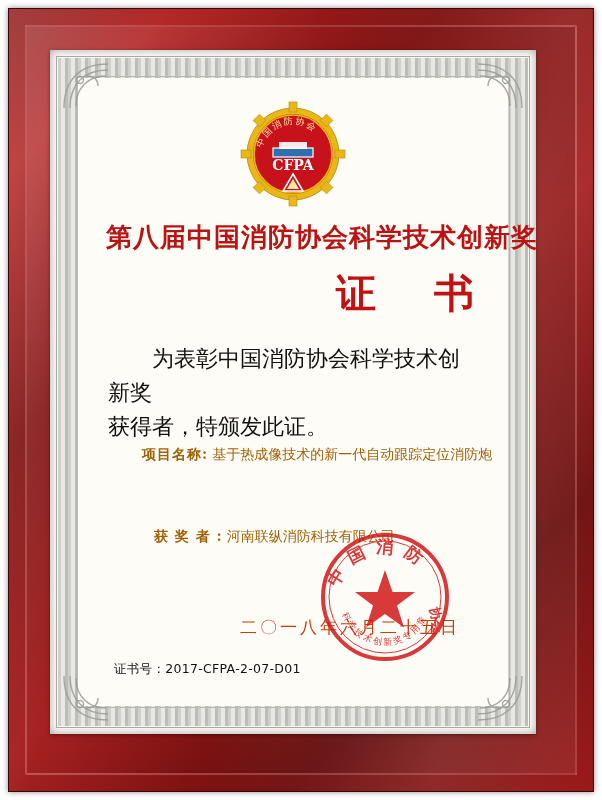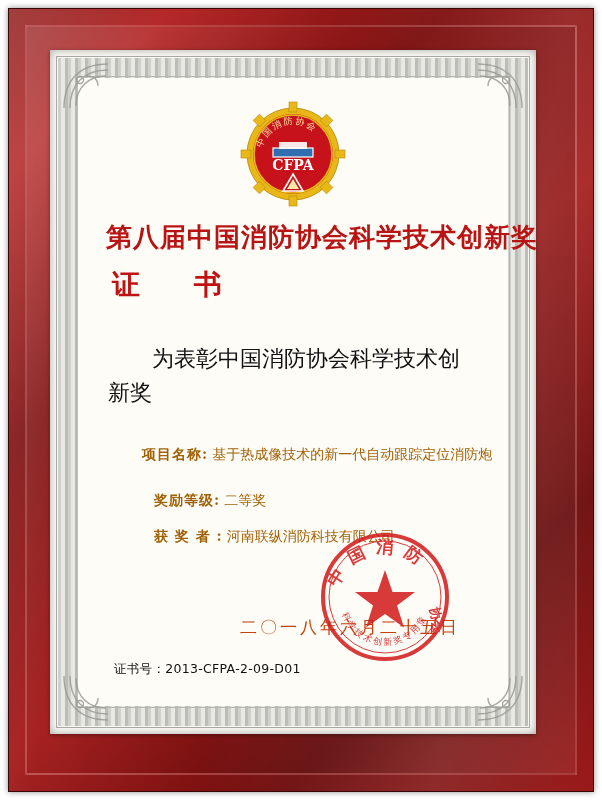--- a/index.html
+++ b/index.html
@@ -127,22 +127,22 @@
     font-weight: bold;
     letter-spacing: 1px;
     color: #b81414;
     font-family: "DejaVu Serif", serif;
     white-space: nowrap;
   }
   .title-sub {
     position: absolute;
     left: 0; right: 0;
     top: 178px;
-    text-align: left;
-    font-size: 28px;
+    text-align: right;
+    font-size: 40px;
     font-weight: bold;
     letter-spacing: 22px;
     text-indent: 22px;
     color: #c01212;
     font-family: "DejaVu Serif", serif;
   }
 
   
   .body-para {
     position: absolute;
@@ -292,27 +292,25 @@
           <polygon points="56,81 62,91 50,91" fill="#ffe9a8"></polygon>
         </g>
       </svg>
     </div>
 
     <div class="title-main">第八届中国消防协会科学技术创新奖</div>
     <div class="title-sub">证 书</div>
 
     <div class="body-para">
       <div class="l1">为表彰中国消防协会科学技术创新奖</div>
+      <div class="l2">获得者，特颁发此证。</div>
     </div>
 
     <div class="field f-project">
       <span class="lbl">项目名称:</span><span class="val">基于热成像技术的新一代自动跟踪定位消防炮</span>
-    </div>
-    <div class="field f-level">
-      <span class="lbl">奖励等级:</span><span class="val">二等奖</span>
     </div>
     <div class="field f-winner">
       <span class="lbl">获 奖 者 :</span><span class="val">河南联纵消防科技有限公司</span>
     </div>
 
     <div class="date-line">二〇一八年六月二十五日</div>
 
     <div class="seal">
       <svg viewBox="0 0 138 138" width="138" height="138">
         <circle cx="69" cy="69" r="62" fill="none" stroke="#d21b1b" stroke-width="4"></circle>
@@ -324,17 +322,17 @@
         </text>
         <path id="sealBottom" d="M 24 72 A 45 45 0 0 0 114 72" fill="none"></path>
         <text font-size="9" fill="#d21b1b" font-family="DejaVu Serif, serif" letter-spacing="2">
           <textPath href="#sealBottom" startOffset="10%">科学技术创新奖专用章</textPath>
         </text>
         <text x="114" y="80" font-size="13" fill="#d21b1b" font-family="DejaVu Serif, serif" font-weight="bold" transform="rotate(80 114 80)">协会</text>
       </svg>
     </div>
 
     <div class="cert-no">
-      <span>证书号：</span><span>2013-CFPA-2-09-D01</span>
+      <span>证书号：</span><span>2017-CFPA-2-07-D01</span>
     </div>
 
   </div>
 </div>
 
 </body></html>

